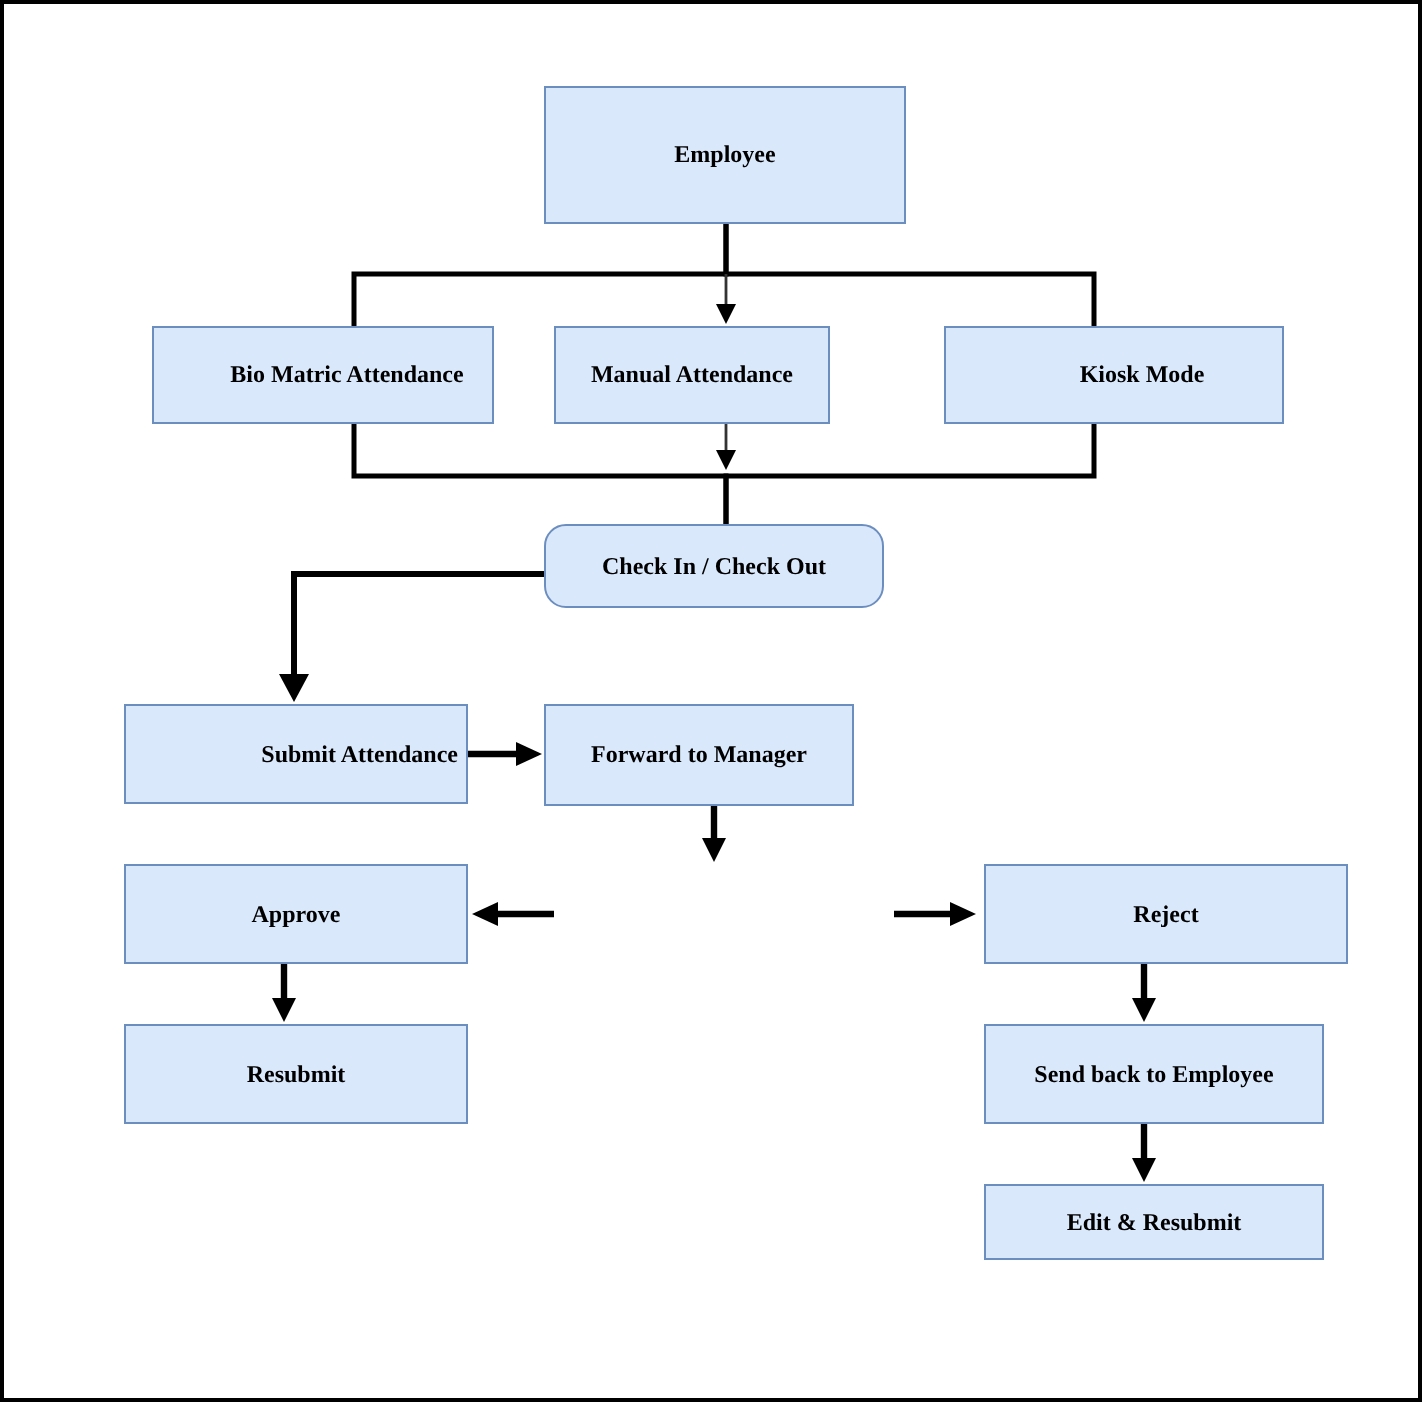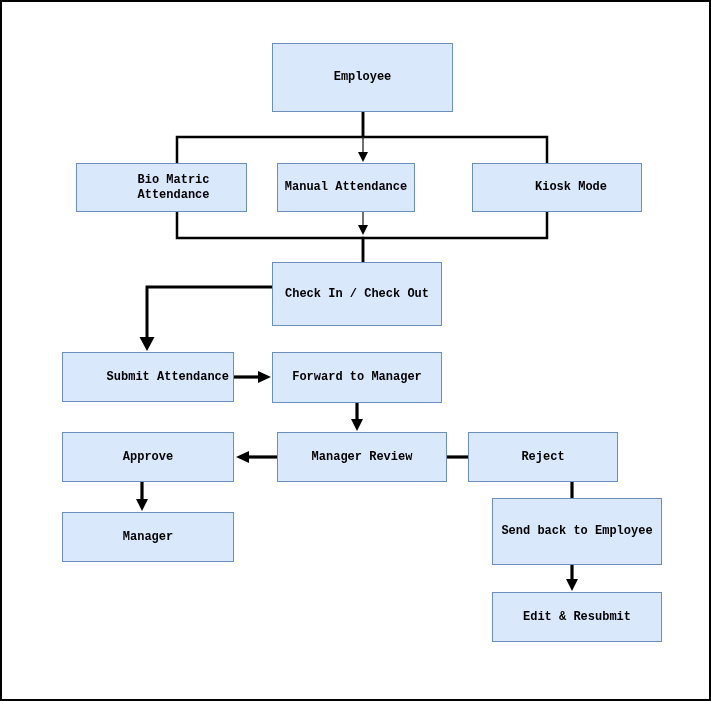--- a/index.html
+++ b/index.html
@@ -7,21 +7,21 @@
     padding: 0;
     background: #ffffff;
   }
   .canvas {
     position: relative;
     width: 711px;
     height: 701px;
     box-sizing: border-box;
     background: var(--page-bg, #ffffff);
     border: 2px solid var(--page-border, #000000);
-    font-family: Liberation Mono, monospace;
+    font-family: Liberation Serif, serif;
     overflow: hidden;
   }
   .edges-layer {
     position: absolute;
     left: 0;
     top: 0;
     width: 711px;
     height: 701px;
     pointer-events: none;
   }
@@ -122,49 +122,46 @@
   </div>
 
   <div class="node" style="left:275px; top:161px; width:138px; height:49px;">
     <span>Manual Attendance</span>
   </div>
 
   <div class="node" style="left:470px; top:161px; width:170px; height:49px;padding-left:28px;">
     <span>Kiosk Mode</span>
   </div>
 
-  <div class="node" style="left:270px; top:260px; width:170px; height:64px;">
+  <div class="node" style="left:270px; top:260px; width:170px; height:42px;border-radius:11px;">
     <span>Check In / Check Out</span>
   </div>
 
   <div class="node" style="left:60px; top:350px; width:172px; height:50px;justify-content:flex-end;">
     <span>Submit Attendance</span>
   </div>
 
-  <div class="node" style="left:270px; top:350px; width:170px; height:51px;">
+  <div class="node" style="left:270px; top:350px; width:155px; height:51px;">
     <span>Forward to Manager</span>
   </div>
 
-  <div class="node" style="left:275px; top:430px; width:170px; height:50px;">
-    <span>Manager Review</span>
-  </div>
 
   <div class="node" style="left:60px; top:430px; width:172px; height:50px;">
     <span>Approve</span>
   </div>
 
-  <div class="node" style="left:466px; top:430px; width:150px; height:50px;">
+  <div class="node" style="left:490px; top:430px; width:182px; height:50px;">
     <span>Reject</span>
   </div>
 
   <div class="node" style="left:60px; top:510px; width:172px; height:50px;">
-    <span>Manager</span>
+    <span>Resubmit</span>
   </div>
 
-  <div class="node" style="left:490px; top:496px; width:170px; height:67px;">
+  <div class="node" style="left:490px; top:510px; width:170px; height:50px;">
     <span>Send back to Employee</span>
   </div>
 
-  <div class="node" style="left:490px; top:590px; width:170px; height:50px;">
+  <div class="node" style="left:490px; top:590px; width:170px; height:38px;">
     <span>Edit &amp; Resubmit</span>
   </div>
 
 </div>
 
 </body></html>

